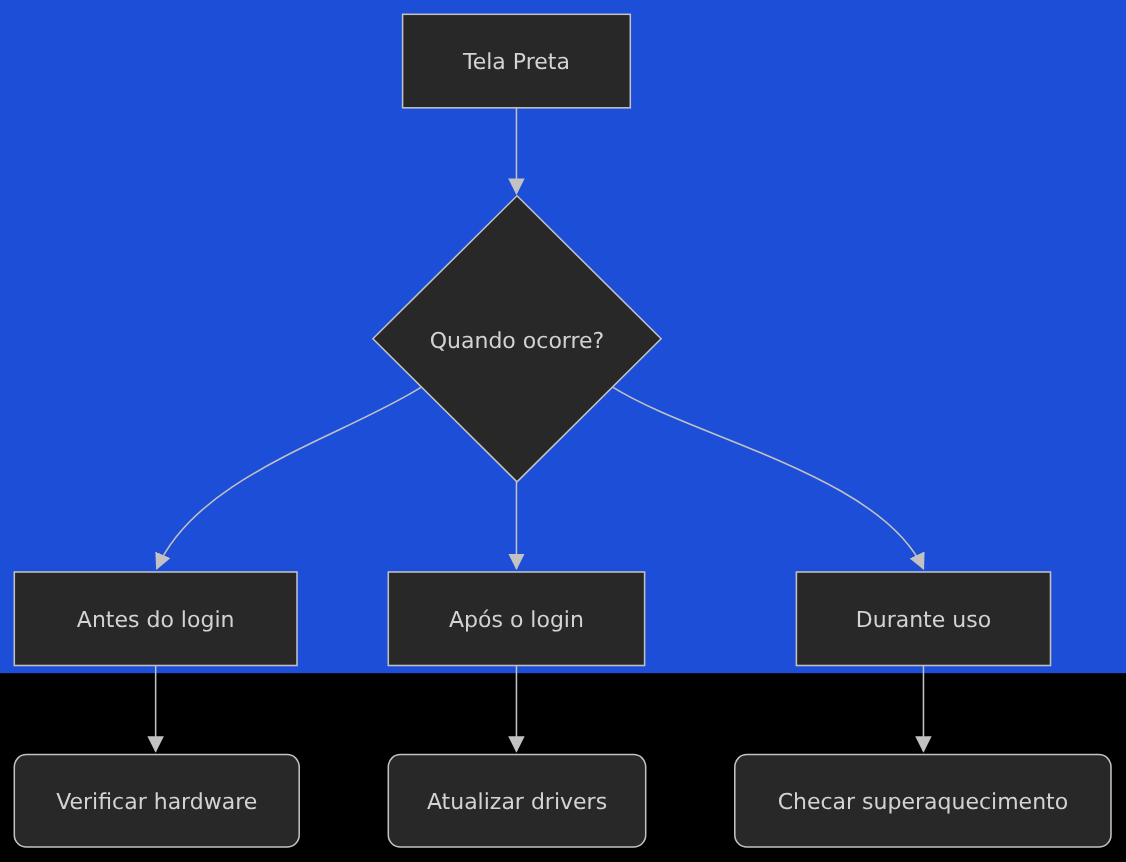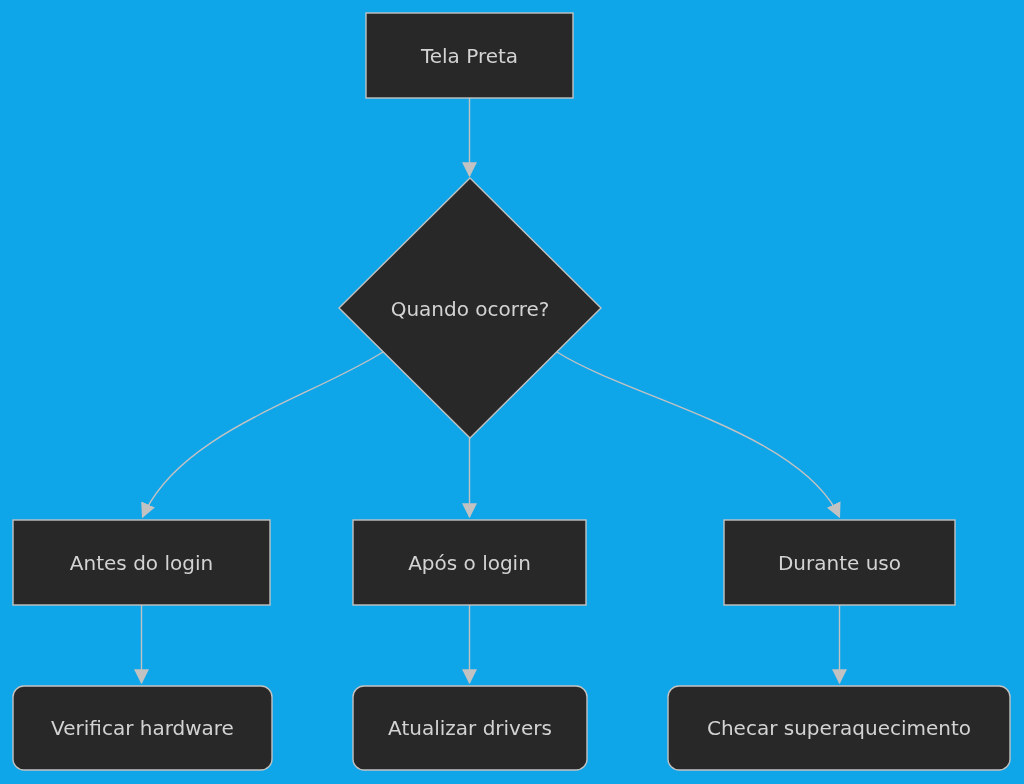--- a/index.html
+++ b/index.html
@@ -5,22 +5,22 @@
   html, body {
     margin: 0;
     padding: 0;
     background: #000000;
     width: 1024px;
     height: 784px;
     overflow: hidden;
   }
   .canvas-wrap {
     width: 1024px;
-    height: 784px;
-    background: #0ea5e9;
+    height: 612px;
+    background: #1d4ed8;
   }
   .node-shape {
     fill: #282828;
     stroke: #c2c2c2;
     stroke-width: 1.4px;
   }
   .node-text {
     fill: #d3d3d3;
     font-family: "DejaVu Sans", "Liberation Sans", sans-serif;
     font-size: 20px;

